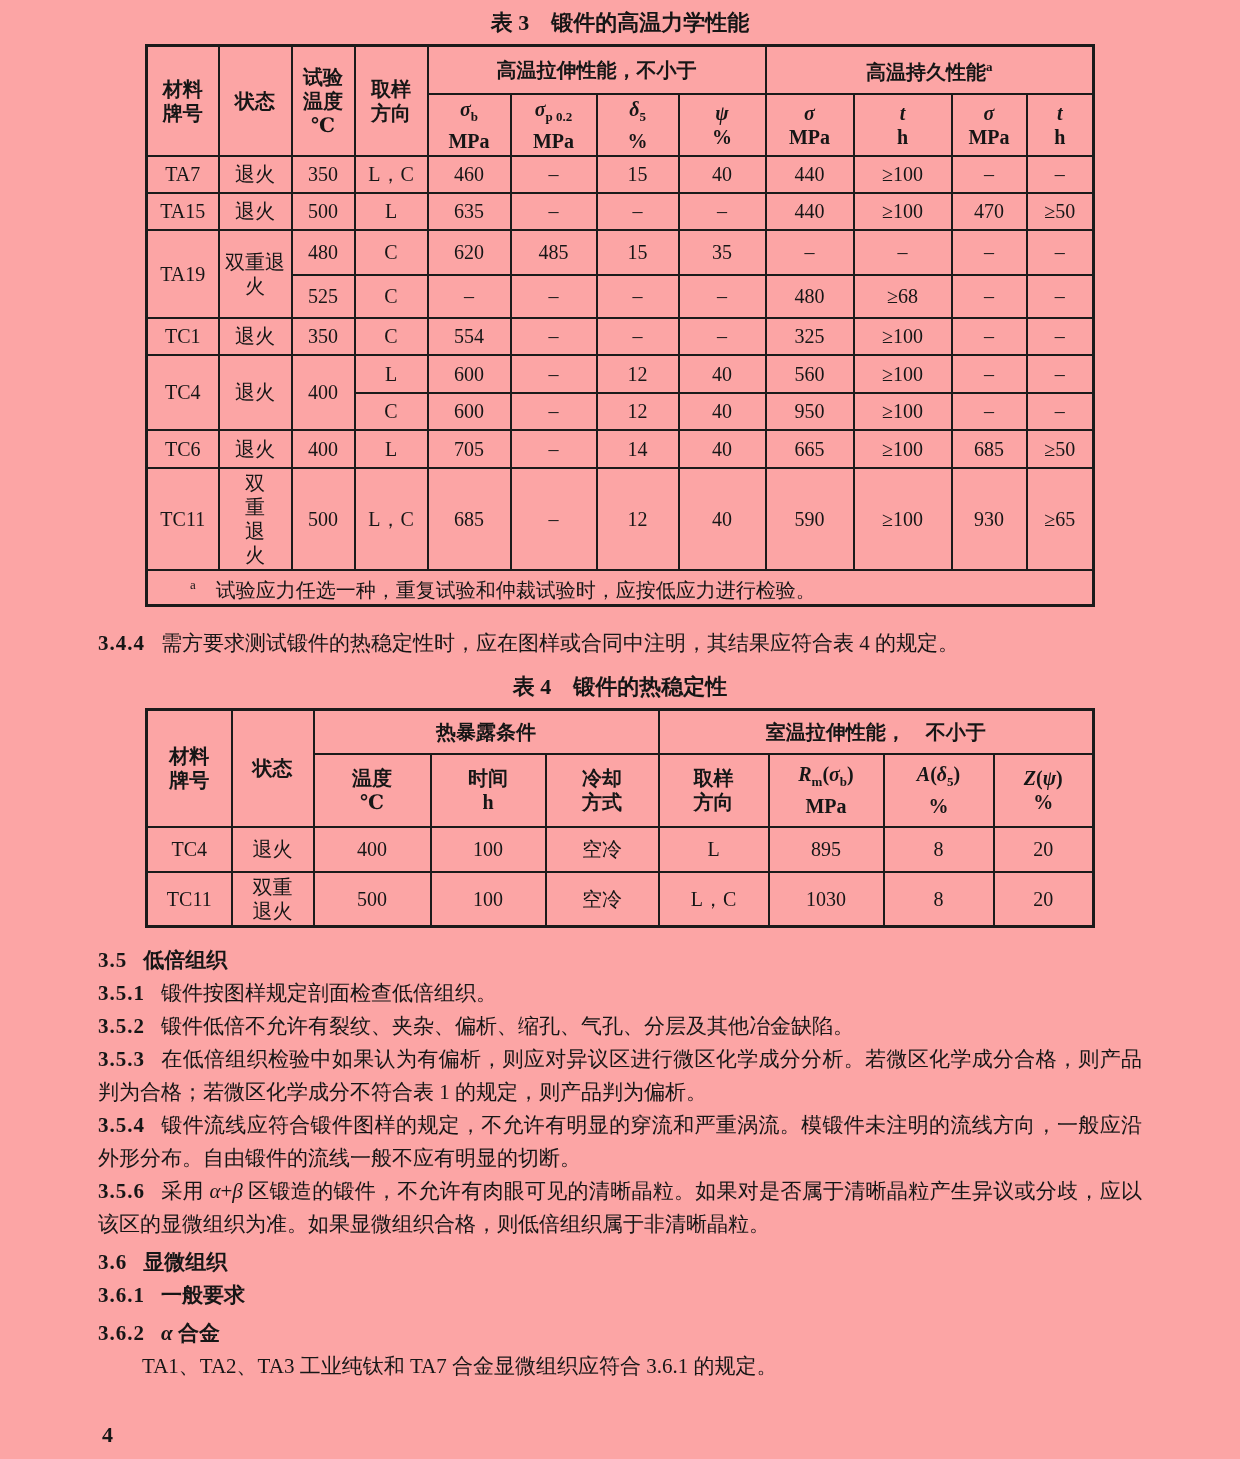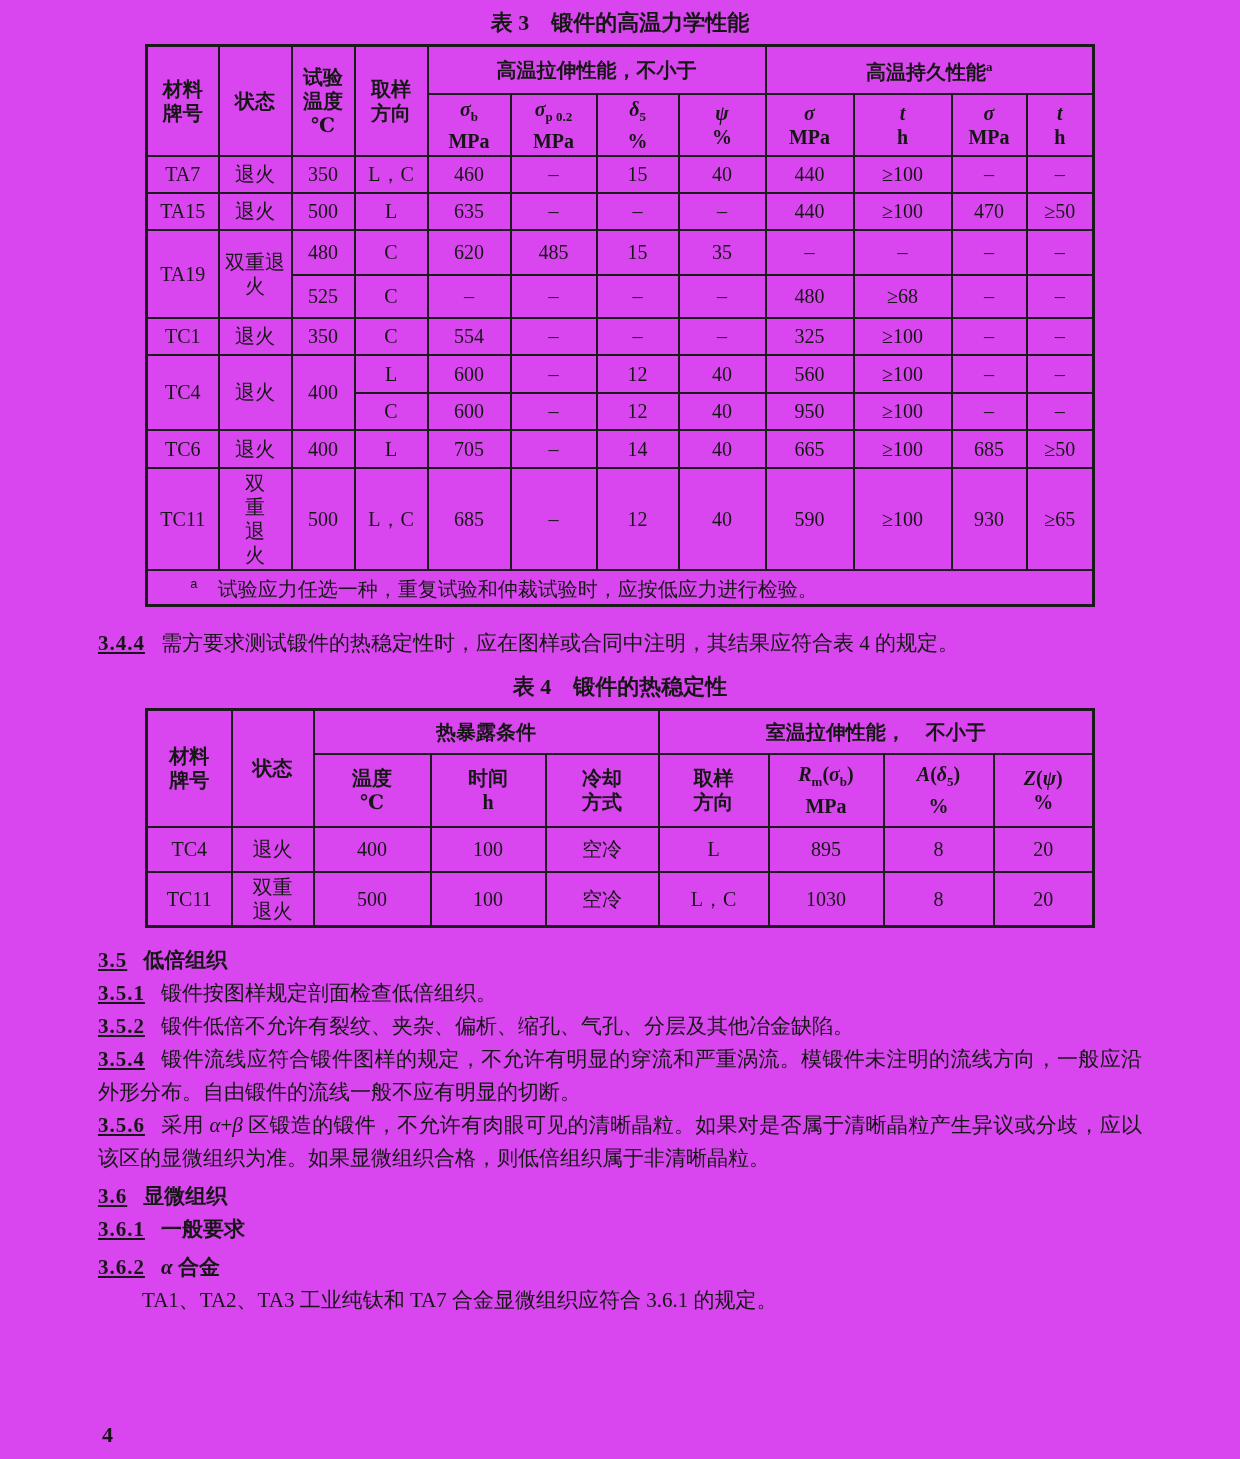--- a/index.html
+++ b/index.html
@@ -1,19 +1,19 @@
 <!DOCTYPE html>
 <html><head>
 <meta charset="utf-8">
 <style>
   html,body { margin:0; padding:0; }
   .page {
     position:relative;
     width:1240px; height:1459px;
-    background:#d946ef;
+    background:#fca5a5;
     color:#161616;
     font-family:"Liberation Serif","DejaVu Serif",serif;
     overflow:hidden;
     box-sizing:border-box;
     padding-top:8px;
   }
   .tbl-title {
     text-align:center;
     font-weight:bold;
     font-size:22px;
@@ -34,37 +34,35 @@
     font-size:20px;
     line-height:24px;
     padding:2px 3px;
     overflow:hidden;
   }
   table.grid td.th { font-weight:bold; }
   table.grid td.note {
     text-align:left;
     padding-left:42px;
     font-size:20px;
-    font-family:Liberation Mono, monospace;
   }
   sub { font-size:13px; }
   sup { font-size:13px; }
   .body-block { margin-top:16px; }
   .para {
     width:1044px;
     margin:0 98px;
     font-size:21px;
     line-height:33px;
     text-align:justify;
   }
   .para .num {
     font-weight:bold;
     margin-right:16px;
     letter-spacing:1px;
-    text-decoration:underline;
   }
   .para.heading { font-weight:bold; }
   .para.indent { text-indent:44px; }
   .gap-sm { margin-top:5px; }
   .p344 { margin:20px 98px 0 98px; }
   .t4-title { margin-top:12px; }
   .t4 { margin-top:4px; }
   .page-number {
     position:absolute;
     left:102px; top:1422px;
@@ -303,20 +301,23 @@
     <p class="para heading">
       <span class="num">3.5</span><span>低倍组织</span>
     </p>
     <p class="para">
       <span class="num">3.5.1</span><span>锻件按图样规定剖面检查低倍组织。</span>
     </p>
     <p class="para">
       <span class="num">3.5.2</span><span>锻件低倍不允许有裂纹、夹杂、偏析、缩孔、气孔、分层及其他冶金缺陷。</span>
     </p>
     <p class="para">
+      <span class="num">3.5.3</span><span>在低倍组织检验中如果认为有偏析，则应对异议区进行微区化学成分分析。若微区化学成分合格，则产品判为合格；若微区化学成分不符合表 1 的规定，则产品判为偏析。</span>
+    </p>
+    <p class="para">
       <span class="num">3.5.4</span><span>锻件流线应符合锻件图样的规定，不允许有明显的穿流和严重涡流。模锻件未注明的流线方向，一般应沿外形分布。自由锻件的流线一般不应有明显的切断。</span>
     </p>
     <p class="para">
       <span class="num">3.5.6</span><span>采用 <i>α</i>+<i>β</i> 区锻造的锻件，不允许有肉眼可见的清晰晶粒。如果对是否属于清晰晶粒产生异议或分歧，应以该区的显微组织为准。如果显微组织合格，则低倍组织属于非清晰晶粒。</span>
     </p>
     <p class="para heading gap-sm">
       <span class="num">3.6</span><span>显微组织</span>
     </p>
     <p class="para heading">
       <span class="num">3.6.1</span><span>一般要求</span>

